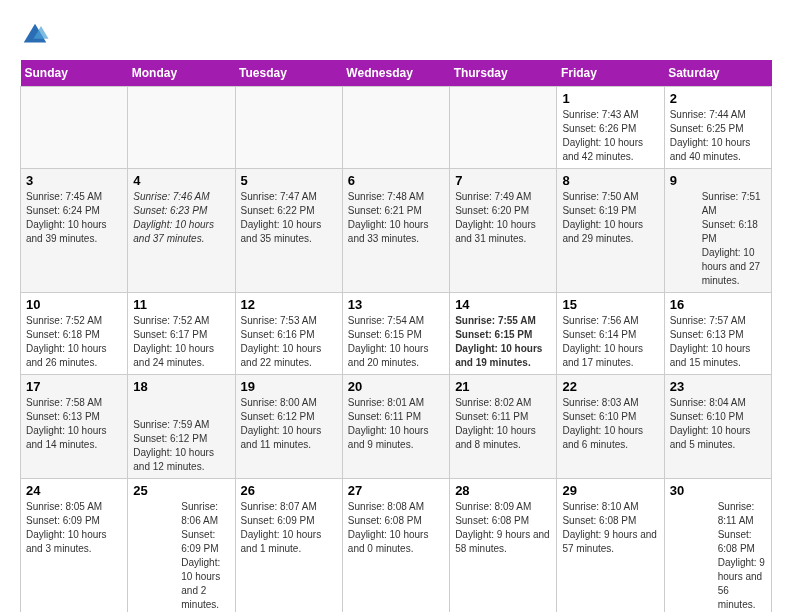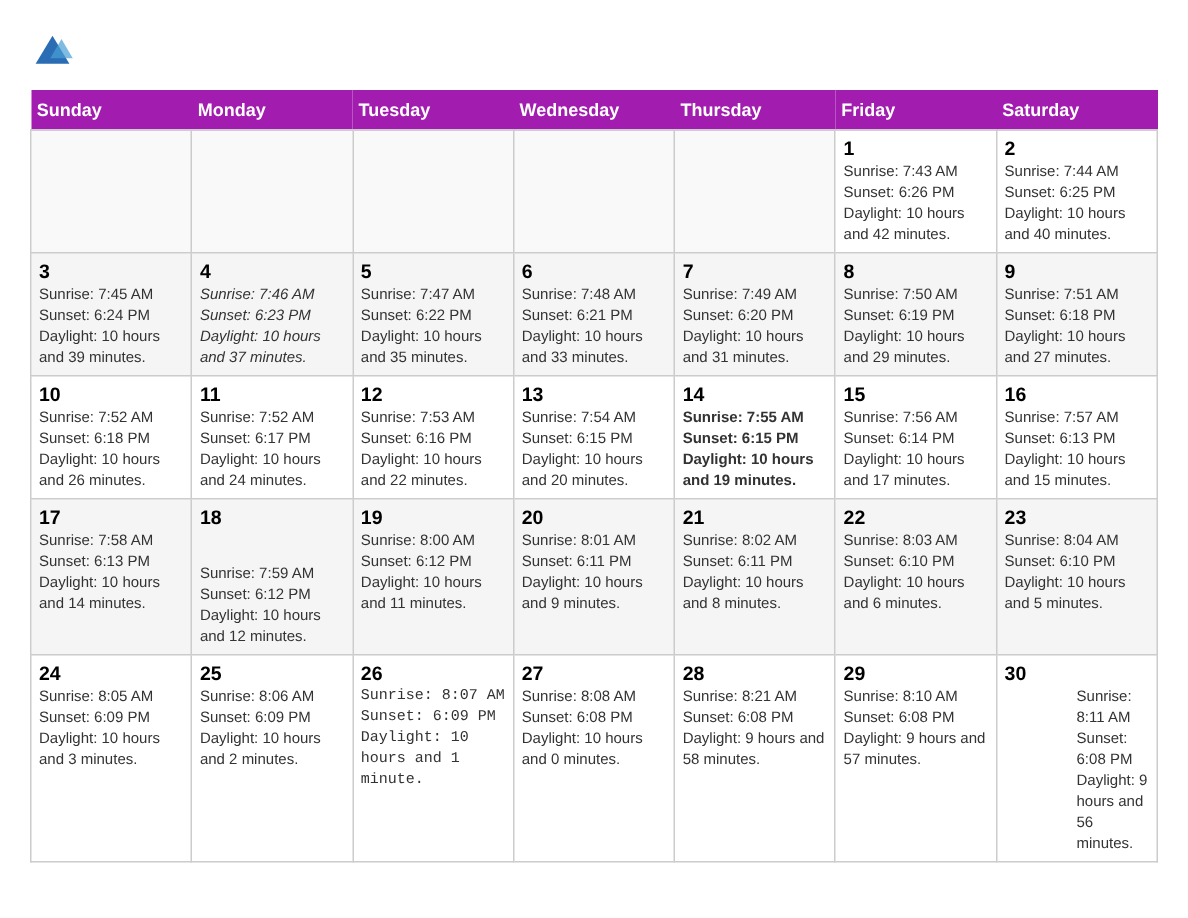--- a/index.html
+++ b/index.html
@@ -174,21 +174,21 @@
 Daylight: 10 hours and 31 minutes.</div>
         </td>
         <td>
           <span class="day-num">8</span>
           <div class="day-info" style="white-space: pre-line;">Sunrise: 7:50 AM
 Sunset: 6:19 PM
 Daylight: 10 hours and 29 minutes.</div>
         </td>
         <td>
           <span class="day-num">9</span>
-          <div class="day-info" style="white-space: pre-line;">Sunrise: 7:51 AM
+          <div class="day-info" style="white-space: pre-line; margin-left: 32px;">Sunrise: 7:51 AM
 Sunset: 6:18 PM
 Daylight: 10 hours and 27 minutes.</div>
         </td>
       </tr>
       <tr>
         <td>
           <span class="day-num">10</span>
           <div class="day-info" style="white-space: pre-line;">Sunrise: 7:52 AM
 Sunset: 6:18 PM
 Daylight: 10 hours and 26 minutes.</div>
@@ -276,39 +276,39 @@
       </tr>
       <tr>
         <td>
           <span class="day-num">24</span>
           <div class="day-info" style="white-space: pre-line;">Sunrise: 8:05 AM
 Sunset: 6:09 PM
 Daylight: 10 hours and 3 minutes.</div>
         </td>
         <td>
           <span class="day-num">25</span>
-          <div class="day-info" style="white-space: pre-line;">Sunrise: 8:06 AM
+          <div class="day-info" style="white-space: pre-line; margin-left: 48px;">Sunrise: 8:06 AM
 Sunset: 6:09 PM
 Daylight: 10 hours and 2 minutes.</div>
         </td>
         <td>
           <span class="day-num">26</span>
-          <div class="day-info" style="white-space: pre-line; font-family: Liberation Mono, monospace;">Sunrise: 8:07 AM
+          <div class="day-info" style="white-space: pre-line;">Sunrise: 8:07 AM
 Sunset: 6:09 PM
 Daylight: 10 hours and 1 minute.</div>
         </td>
         <td>
           <span class="day-num">27</span>
           <div class="day-info" style="white-space: pre-line;">Sunrise: 8:08 AM
 Sunset: 6:08 PM
 Daylight: 10 hours and 0 minutes.</div>
         </td>
         <td>
           <span class="day-num">28</span>
-          <div class="day-info" style="white-space: pre-line;">Sunrise: 8:21 AM
+          <div class="day-info" style="white-space: pre-line;">Sunrise: 8:09 AM
 Sunset: 6:08 PM
 Daylight: 9 hours and 58 minutes.</div>
         </td>
         <td>
           <span class="day-num">29</span>
           <div class="day-info" style="white-space: pre-line;">Sunrise: 8:10 AM
 Sunset: 6:08 PM
 Daylight: 9 hours and 57 minutes.</div>
         </td>
         <td>

